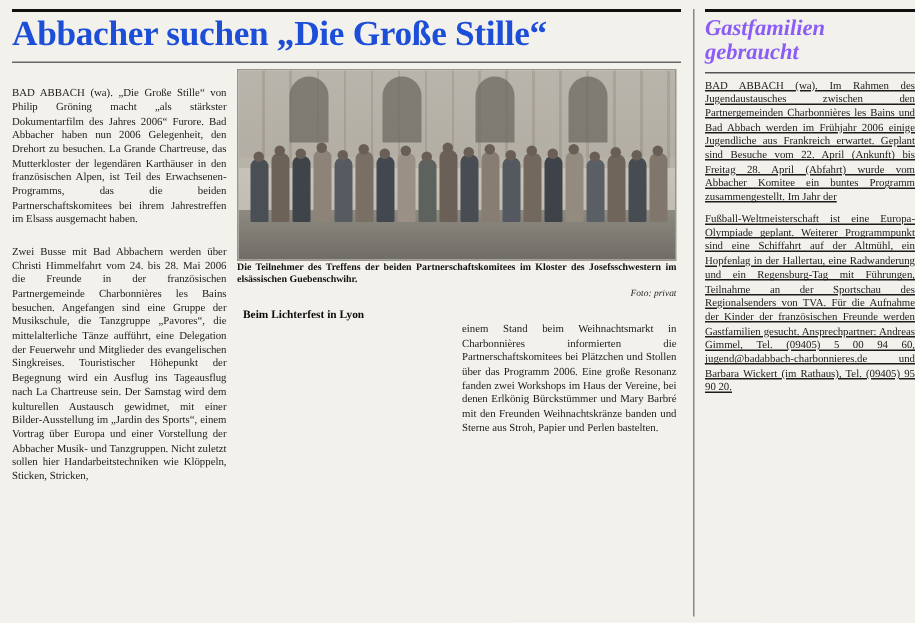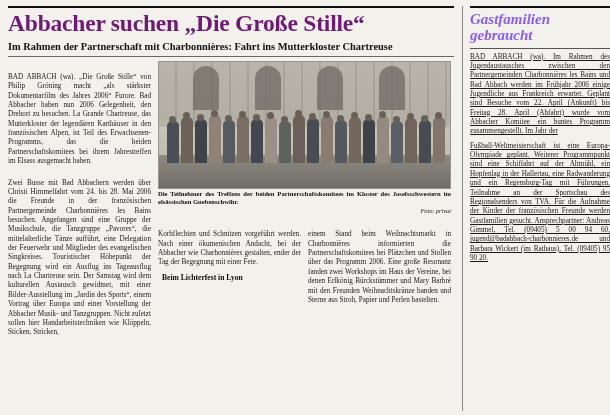--- a/index.html
+++ b/index.html
@@ -38,21 +38,21 @@
     border-top: 2px solid #111;
     margin-bottom: 4px;
   }
   .headline {
     font-family: "Liberation Serif", serif;
     font-weight: bold;
     font-size: 23.5px;
     line-height: 1.02;
     letter-spacing: -0.2px;
     margin: 1px 0 5px 0;
-    color: #701a75;
+    color: #1d4ed8;
   }
   .subhead {
     font-size: 10.4px;
     font-weight: bold;
     line-height: 1.15;
     margin-bottom: 3px;
     color: #111;
   }
   .hr-thin {
     border-top: 1px solid #666;
@@ -211,21 +211,20 @@
 </style>
 </head>
 <body>
 
 <div class="page">
 
   <div class="left-col">
     <div class="rule-top"></div>
 
     <div class="headline">Abbacher suchen „Die Große Stille“</div>
-    <div class="subhead">Im Rahmen der Partnerschaft mit Charbonnières: Fahrt ins Mutterkloster Chartreuse</div>
     <div class="hr-thin"></div>
 
     <div class="body-cols">
 
       <div class="col">
         <p class="body">BAD ABBACH (wa). „Die Große Stille“ von Philip Gröning macht „als stärkster Dokumentarfilm des Jahres 2006“ Furore. Bad Abbacher haben nun 2006 Gelegenheit, den Drehort zu besuchen. La Grande Chartreuse, das Mutterkloster der legendären Karthäuser in den französischen Alpen, ist Teil des Erwachsenen-Programms, das die beiden Partnerschaftskomitees bei ihrem Jahrestreffen im Elsass ausgemacht haben.</p>
         <p class="body">Zwei Busse mit Bad Abbachern werden über Christi Himmelfahrt vom 24. bis 28. Mai 2006 die Freunde in der französischen Partnergemeinde Charbonnières les Bains besuchen. Angefangen sind eine Gruppe der Musikschule, die Tanzgruppe „Pavores“, die mittelalterliche Tänze aufführt, eine Delegation der Feuerwehr und Mitglieder des evangelischen Sing­kreises. Touristischer Höhepunkt der Begegnung wird ein Ausflug ins Tageausflug nach La Chartreuse sein. Der Samstag wird dem kulturellen Austausch gewidmet, mit einer Bilder-Ausstellung im „Jardin des Sports“, einem Vortrag über Europa und einer Vorstellung der Abbacher Musik- und Tanzgruppen. Nicht zuletzt sollen hier Handarbeitstechniken wie Klöppeln, Sticken, Stricken,</p>
       </div>
 
       <div style="width:293px;flex:0 0 293px;">
@@ -280,21 +279,20 @@
               <div class="person" style="left:274px;height:46px;background:#80766c;"></div>
               <div class="head" style="left:276px;bottom:44px;"></div>
             </div>
           </div>
           <p class="caption">Die Teilnehmer des Treffens der beiden Partnerschaftskomitees im Kloster des Josefsschwestern im elsässischen Guebenschwihr.</p>
           <p class="credit">Foto: privat</p>
         </div>
 
         <div class="body-cols">
           <div class="col">
-            <p class="body">Korbflechten und Schnitzen vorgeführt werden. Nach einer ökumenischen Andacht, bei der Abbacher wie Charbonnières gestalten, ender der Tag der Begegnung mit einer Fete.</p>
             <div class="subhead2">Beim Lichterfest in Lyon</div>
           </div>
           <div class="col">
             <p class="body">einem Stand beim Weihnachtsmarkt in Charbonnières informierten die Partnerschaftskomitees bei Plätzchen und Stollen über das Programm 2006. Eine große Resonanz fanden zwei Workshops im Haus der Vereine, bei denen Erlkönig Bürckstümmer und Mary Barbré mit den Freunden Weihnachtskränze banden und Sterne aus Stroh, Papier und Perlen bastelten.</p>
           </div>
         </div>
       </div>
 
     </div>
   </div>

